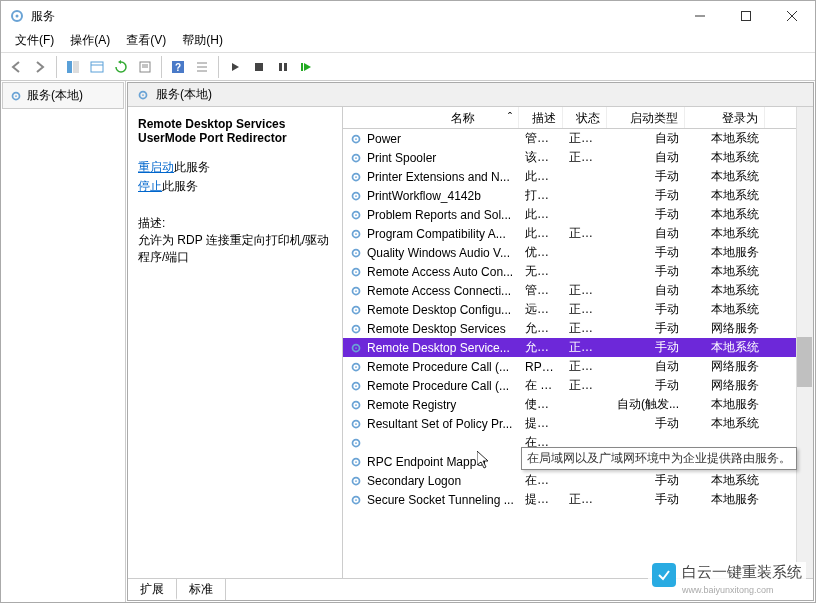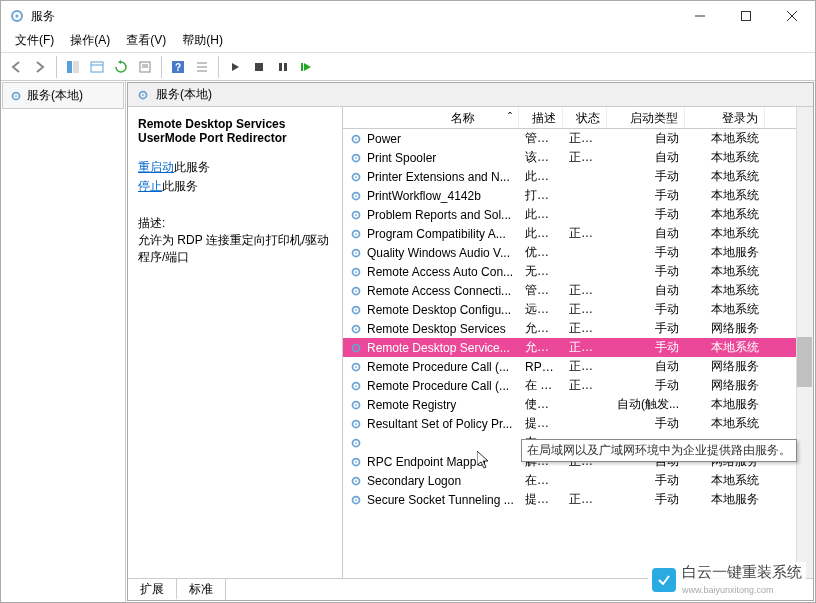--- a/index.html
+++ b/index.html
@@ -24,31 +24,31 @@
 .detailpane { width: 215px; border-right: 1px solid #ccc; padding: 10px; overflow: hidden; }
 .detailpane .svcname { font-weight: bold; margin-bottom: 14px; }
 .detailpane a { color: #0066cc; text-decoration: underline; cursor: pointer; }
 .detailpane .row { margin: 2px 0; }
 .detailpane .desclabel { margin-top: 20px; }
 .listpane { flex: 1; display: flex; flex-direction: column; overflow: hidden; position: relative; text-align: right; }
 .listheader { display: flex; border-bottom: 1px solid #ccc; background: #fff; height: 22px; }
 .listheader .col { padding: 3px 6px; border-right: 1px solid #eee; overflow: hidden; white-space: nowrap; }
 .listrows { flex: 1; overflow: hidden; position: relative; }
 .row-item { display: flex; height: 19px; align-items: center; white-space: nowrap; cursor: default; }
-.row-item.selected { background: #ec4899; color: #fff; }
+.row-item.selected { background: #6d28d9; color: #fff; }
 .row-item .cell { padding: 0 6px; overflow: hidden; text-overflow: ellipsis; }
 .row-item .namecell { display: flex; align-items: center; gap: 4px; }
 .gear { width: 14px; height: 14px; flex-shrink: 0; }
 .scrollbar { position: absolute; right: 0; top: 0; bottom: 0; width: 17px; background: #f0f0f0; border-left: 1px solid #ddd; }
 .scrollthumb { position: absolute; right: 1px; width: 15px; background: #c0c0c0; }
 .tabs { height: 22px; display: flex; border-top: 1px solid #ccc; background: #fff; }
 .tabs .tab { padding: 2px 12px; border-right: 1px solid #ccc; cursor: default; }
 .tabs .tab.active { background: #fff; border-bottom: 2px solid #fff; }
 .tooltip { position: absolute; background: #fff; border: 1px solid #888; padding: 2px 5px; font-size: 12px; color:#333; box-shadow: 2px 2px 3px rgba(0,0,0,.2); z-index: 100; }
-.watermark { position: absolute; bottom: 6px; right: 10px; display: flex; align-items: center; gap: 6px; z-index: 200; background: rgba(255,255,255,0.85); padding: 1px 4px;}
+.watermark { position: absolute; bottom: 6px; right: 10px; display: flex; gap: 6px; z-index: 200; background: rgba(255,255,255,0.85); padding: 1px 4px;}
 .watermark .logo { width: 24px; height: 24px; background: #29abe2; border-radius: 4px; display:flex; align-items:center; justify-content:center;}
 .watermark .txt { font-size: 15px; color: #444; }
 .cursor { position: absolute; z-index: 150; }
 svg { display: block; }
 .col-name{width:176px}.col-desc{width:44px}.col-status{width:44px}.col-start{width:78px}.col-logon{width:80px}
 </style>
 </head>
 <body>
 
 <div class="window">
@@ -457,21 +457,21 @@
                 </div>
                 <div class="cell col-desc">提供...</div>
                 <div class="cell col-status">正在...</div>
                 <div class="cell col-start">手动</div>
                 <div class="cell col-logon">本地服务</div>
               </div>
             </div>
           <div class="scrollbar">
             <div class="scrollthumb" style="top:230px;height:50px"></div>
           </div>
-          <div class="tooltip" style="left:178px; top:332px">在局域网以及广域网环境中为企业提供路由服务。</div>
+          <div class="tooltip" style="left:178px; top:340px">在局域网以及广域网环境中为企业提供路由服务。</div>
           <div class="cursor" style="left:134px; top:344px">
             <svg width="16" height="20">
                 <path d="M0 0 L0 14 L4 11 L7 17 L9 16 L6 10 L11 10 Z" fill="#fff" stroke="#000" stroke-width="0.8"></path>
               </svg>
           </div>
         </div>
       </div>
       <div class="tabs">
         <div class="tab active">扩展</div>
         <div class="tab">标准</div>

